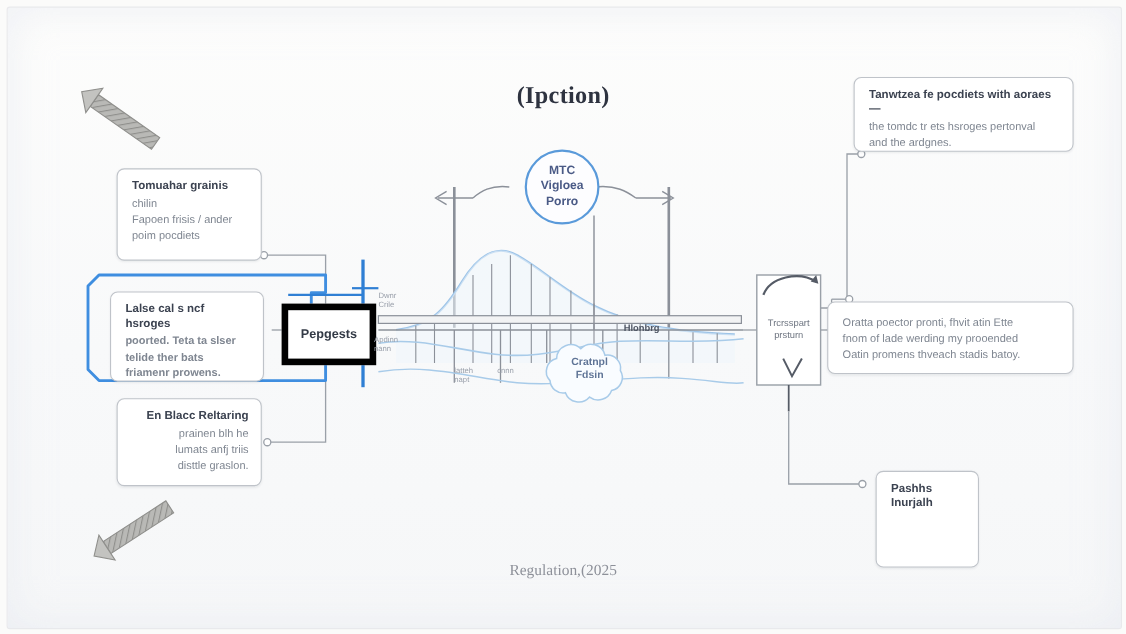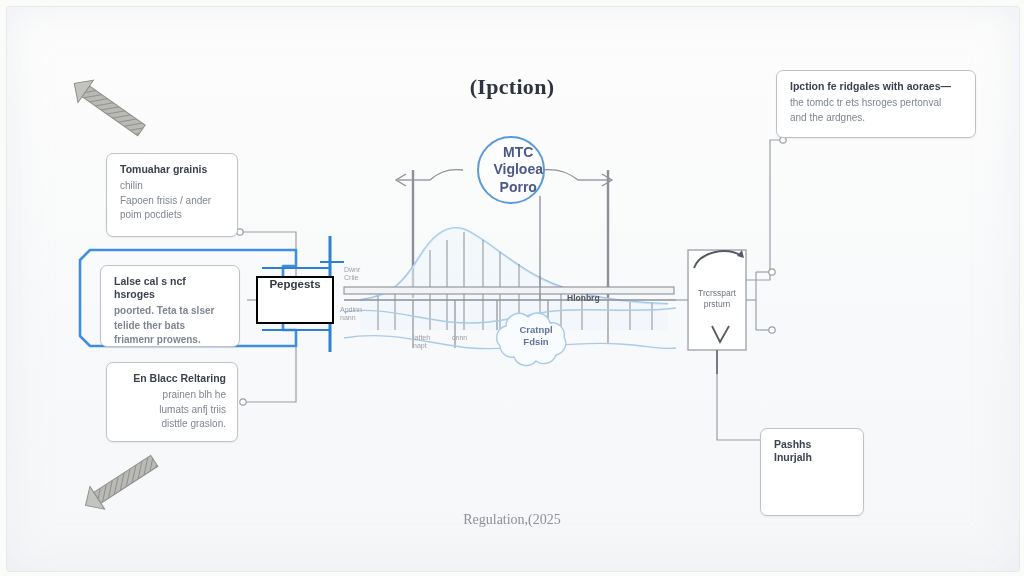--- a/index.html
+++ b/index.html
@@ -43,30 +43,30 @@
     margin-bottom:3px;line-height:1.25;
     filter:blur(.45px);
   }
   .card .bd{
     font-size:10px;color:#7f8691;line-height:1.45;
     filter:blur(.5px);
   }
 
   
   .chip{
-    position:absolute;background:#ffffff;border:2px solid #000000;
+    position:absolute;background:#ffffff;border:6px solid #000000;
     font-size:11.5px;font-weight:700;color:#333a46;
-    display:flex;align-items:flex-start;justify-content:center;
+    display:flex;align-items:center;justify-content:center;
     filter:blur(.2px);
   }
   .circle-node{
     position:absolute;border:2.5px solid #5a9ada;border-radius:50%;
     background:#fdfdff;display:flex;flex-direction:column;
-    align-items:flex-end;justify-content:center;
-    font-size:14px;font-weight:700;color:#4a5a86;line-height:1.25;
+    align-items:center;justify-content:center;
+    font-size:11px;font-weight:700;color:#4a5a86;line-height:1.25;
     filter:blur(.4px);
   }
   .cloudtxt{
     position:absolute;text-align:center;font-size:9.5px;font-weight:700;
     color:#5f7496;line-height:1.3;filter:blur(.45px);
   }
   .minitxt{
     position:absolute;font-size:7px;color:#9aa0ab;line-height:1.2;
     filter:blur(.55px);
   }
@@ -219,27 +219,32 @@
   </div>
 
   <div class="card" style="left:106px;top:362px;width:132px;height:80px;text-align:right;">
     <div class="hd">En Blacc Reltaring</div>
     <div class="bd" style="white-space:pre-line;">prainen blh he
 lumats anfj triis
 disttle graslon.</div>
   </div>
 
   <div class="card" style="left:776px;top:70px;width:200px;height:68px;">
-    <div class="hd">Ipction fe ridgales with aoraes—</div>
+    <div class="hd">Tanwtzea fe pocdiets with aoraes—</div>
     <div class="bd" style="white-space:pre-line;">the tomdc tr ets hsroges pertonval
 and the ardgnes.</div>
   </div>
 
-
-  <div class="card" style="left:760px;top:428px;width:104px;height:88px;">
+  <div class="card" style="left:752px;top:274px;width:224px;height:66px;padding-top:12px;">
+    <div class="bd" style="white-space:pre-line;">Oratta poector pronti, fhvit atin Ette
+fnom of lade werding my prooended
+Oatin promens thveach stadis batoy.</div>
+  </div>
+
+  <div class="card" style="left:796px;top:428px;width:94px;height:88px;">
     <div class="hd">Pashhs Inurjalh</div>
   </div>
 
   <div class="circle-node" style="left:477px;top:136px;width:64px;height:64px;">
     <span style="white-space:pre-line;text-align:center;">MTC
 Vigloea
 Porro</span>
   </div>
 
   <div class="chip" style="left:256px;top:276px;width:74px;height:44px;">

